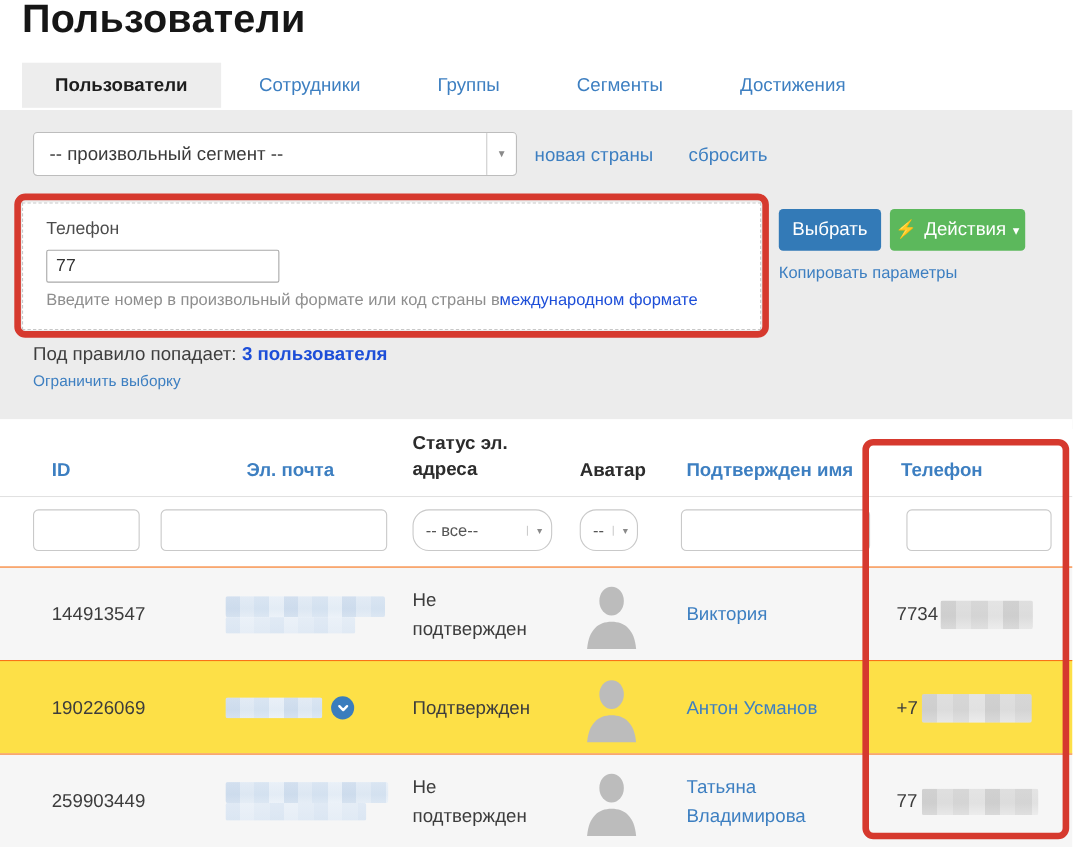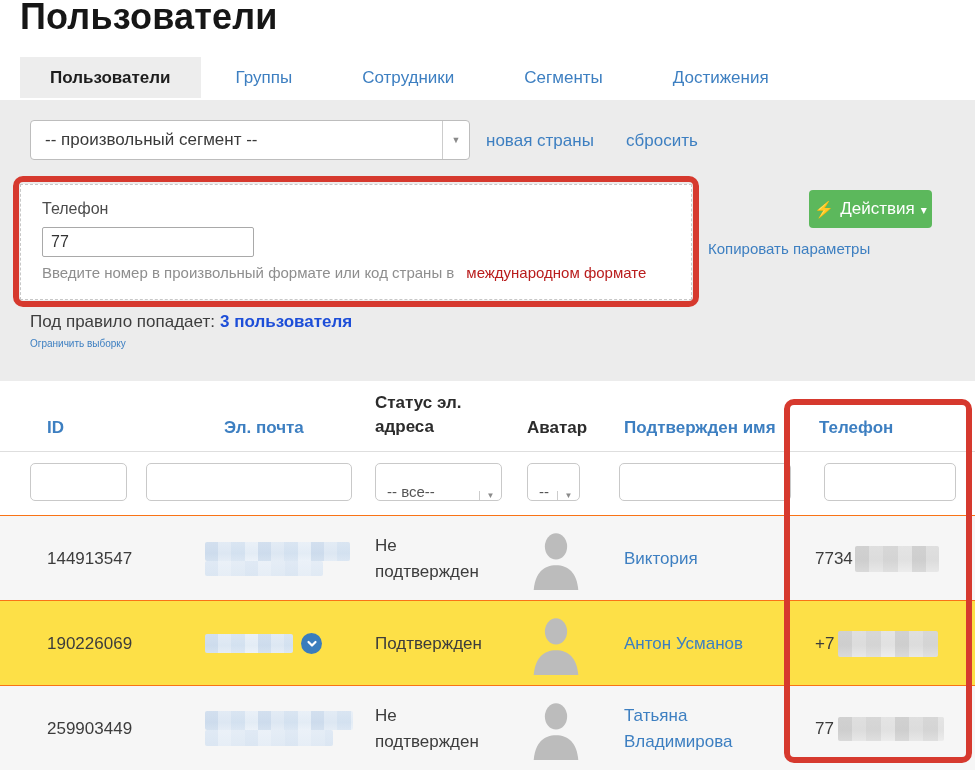--- a/index.html
+++ b/index.html
@@ -16,43 +16,43 @@
   .segment-select{position:absolute;left:30px;top:20px;width:440px;height:40px;background:#fff;border:1px solid #bdbdbd;border-radius:4px;display:flex;align-items:stretch;cursor:pointer}
   .select-value{flex:1;display:flex;align-items:center;padding:0 14px;font-size:17px;color:#3a3a3a;white-space:nowrap;overflow:hidden}
   .select-arrow{width:27px;display:flex;align-items:center;justify-content:center;border-left:1px solid #ccc;color:#8a8a8a;font-size:9px}
   .plink{position:absolute;top:31px;font-size:17px;color:#3d7fc1;text-decoration:none;cursor:pointer}
   .new-selection{left:486px}
   .reset{left:626px}
   .rule-box{position:absolute;left:20px;top:84px;width:672px;height:116px;background:#fff;border:1px dashed #c8c8c8;padding:15px 21px}
   .rule-label{font-size:16px;color:#4c4c4c}
   .rule-input{display:block;margin-top:9px;width:212px;height:30px;border:1px solid #a9a9a9;border-radius:2px;font:16px "Liberation Sans",sans-serif;color:#333;padding:0 8px;background:#fff}
   .rule-hint{margin-top:7px;font-size:15px;color:#8e8e8e;white-space:nowrap}
-  .rule-hint a{color:#b91c1c;text-decoration:none;cursor:pointer;margin-left:12px}
+  .rule-hint a{color:#1d4ed8;text-decoration:none;cursor:pointer;margin-left:0}
   .btn{position:absolute;top:90px;height:38px;border:none;border-radius:4px;color:#fff;font:17px "Liberation Sans",sans-serif;cursor:pointer}
   .btn-blue{left:708px;width:93px;background:#337ab7}
   .btn-green{left:809px;width:123px;background:#5cb85c;display:flex;align-items:center;justify-content:center;gap:6px}
   .bolt{color:#fce15a;font-size:16px}
   .caret{font-size:12px;margin-top:2px}
   .copy-link{position:absolute;left:708px;top:140px;font-size:15px;color:#3d7fc1;text-decoration:none;cursor:pointer}
   .summary{position:absolute;left:30px;top:212px;font-size:17px;color:#3d3d3d}
   .summary .count{color:#1d4ed8;font-weight:700;text-decoration:none;cursor:pointer;margin-left:5px}
-  .limit-link{position:absolute;left:30px;top:238px;font-size:10px;color:#3d7fc1;text-decoration:none;cursor:pointer}
+  .limit-link{position:absolute;left:30px;top:238px;font-size:14px;color:#3d7fc1;text-decoration:none;cursor:pointer}
   
   .thead{position:absolute;left:0;top:381px;width:975px;height:71px;background:#fff;border-bottom:1px solid #dedede}
   .th{position:absolute;bottom:13px;font-size:17px;font-weight:700;color:#2c2c2c;white-space:nowrap}
   .th.link{color:#3d7fc1;cursor:pointer}
   .th1{left:47px}.th2{left:224px}.th3{left:375px;width:112px;white-space:normal;bottom:11px;line-height:1.45}
   .th4{left:527px}.th5{left:624px}.th6{left:819px}
   .tfilter{position:absolute;left:0;top:452px;width:975px;height:63px;background:#fff}
   .f-input{position:absolute;top:11px;height:38px;border:1px solid #c9c9c9;border-radius:5px;background:#fff;font:15px "Liberation Sans",sans-serif;color:#444;padding:0 9px}
   .f-id{left:30px;width:97px}
   .f-email{left:146px;width:206px}
   .f-name{left:619px;width:172px}
   .f-phone{left:824px;width:132px}
-  .f-select{position:absolute;top:11px;height:38px;border:1px solid #c9c9c9;border-radius:5px;background:#fff;display:flex;align-items:flex-end;cursor:pointer}
+  .f-select{position:absolute;top:11px;height:38px;border:1px solid #c9c9c9;border-radius:15px;background:#fff;display:flex;align-items:center;cursor:pointer}
   .f-status{left:375px;width:127px}
   .f-avatar{left:527px;width:53px}
   .f-select .select-value{font-size:15px;color:#555;padding:0 11px}
   .f-select .select-arrow{width:22px;font-size:8px}
   .trow{position:absolute;left:0;width:975px;height:85px;border-top:1px solid #f97316}
   .r1{top:515px;background:#f6f6f6}
   .r2{top:600px;background:#fde047}
   .r3{top:685px;background:#f6f6f6}
   .cell{position:absolute;top:0;height:85px;display:flex;align-items:center}
   .c1{left:47px}.c2{left:150px}.c3{left:375px;width:122px}.c4{left:525px}.c5{left:624px;width:132px}.c6{left:815px}
@@ -88,42 +88,43 @@
 </style>
 </head>
 <body>
 
 <div class="app">
 
   <h1 class="page-title">Пользователи</h1>
 
   <div class="tabs">
     <div class="tab active">Пользователи</div>
+    <div class="tab">Сотрудники</div>
     <div class="tab">Группы</div>
-    <div class="tab">Сотрудники</div>
     <div class="tab">Сегменты</div>
     <div class="tab">Достижения</div>
   </div>
 
   <div class="panel">
     <div class="segment-select">
       <span class="select-value">-- произвольный сегмент --</span>
       <span class="select-arrow">▼</span>
     </div>
     <a class="plink new-selection">новая страны</a>
     <a class="plink reset">сбросить</a>
 
     <div class="rule-box">
       <div class="rule-label">Телефон</div>
       <input class="rule-input" value="77" style="">
       <div class="rule-hint">
         <span>Введите номер в произвольный формате или код страны в</span><a>международном формате</a>
       </div>
     </div>
 
+    <button class="btn btn-blue">Выбрать</button>
     <button class="btn btn-green">
       <span class="bolt">⚡</span>
       <span>Действия</span>
       <span class="caret">▾</span>
     </button>
     <a class="copy-link">Копировать параметры</a>
 
     <div class="summary">
       <span>Под правило попадает:</span><a class="count">3 пользователя</a>
     </div>

